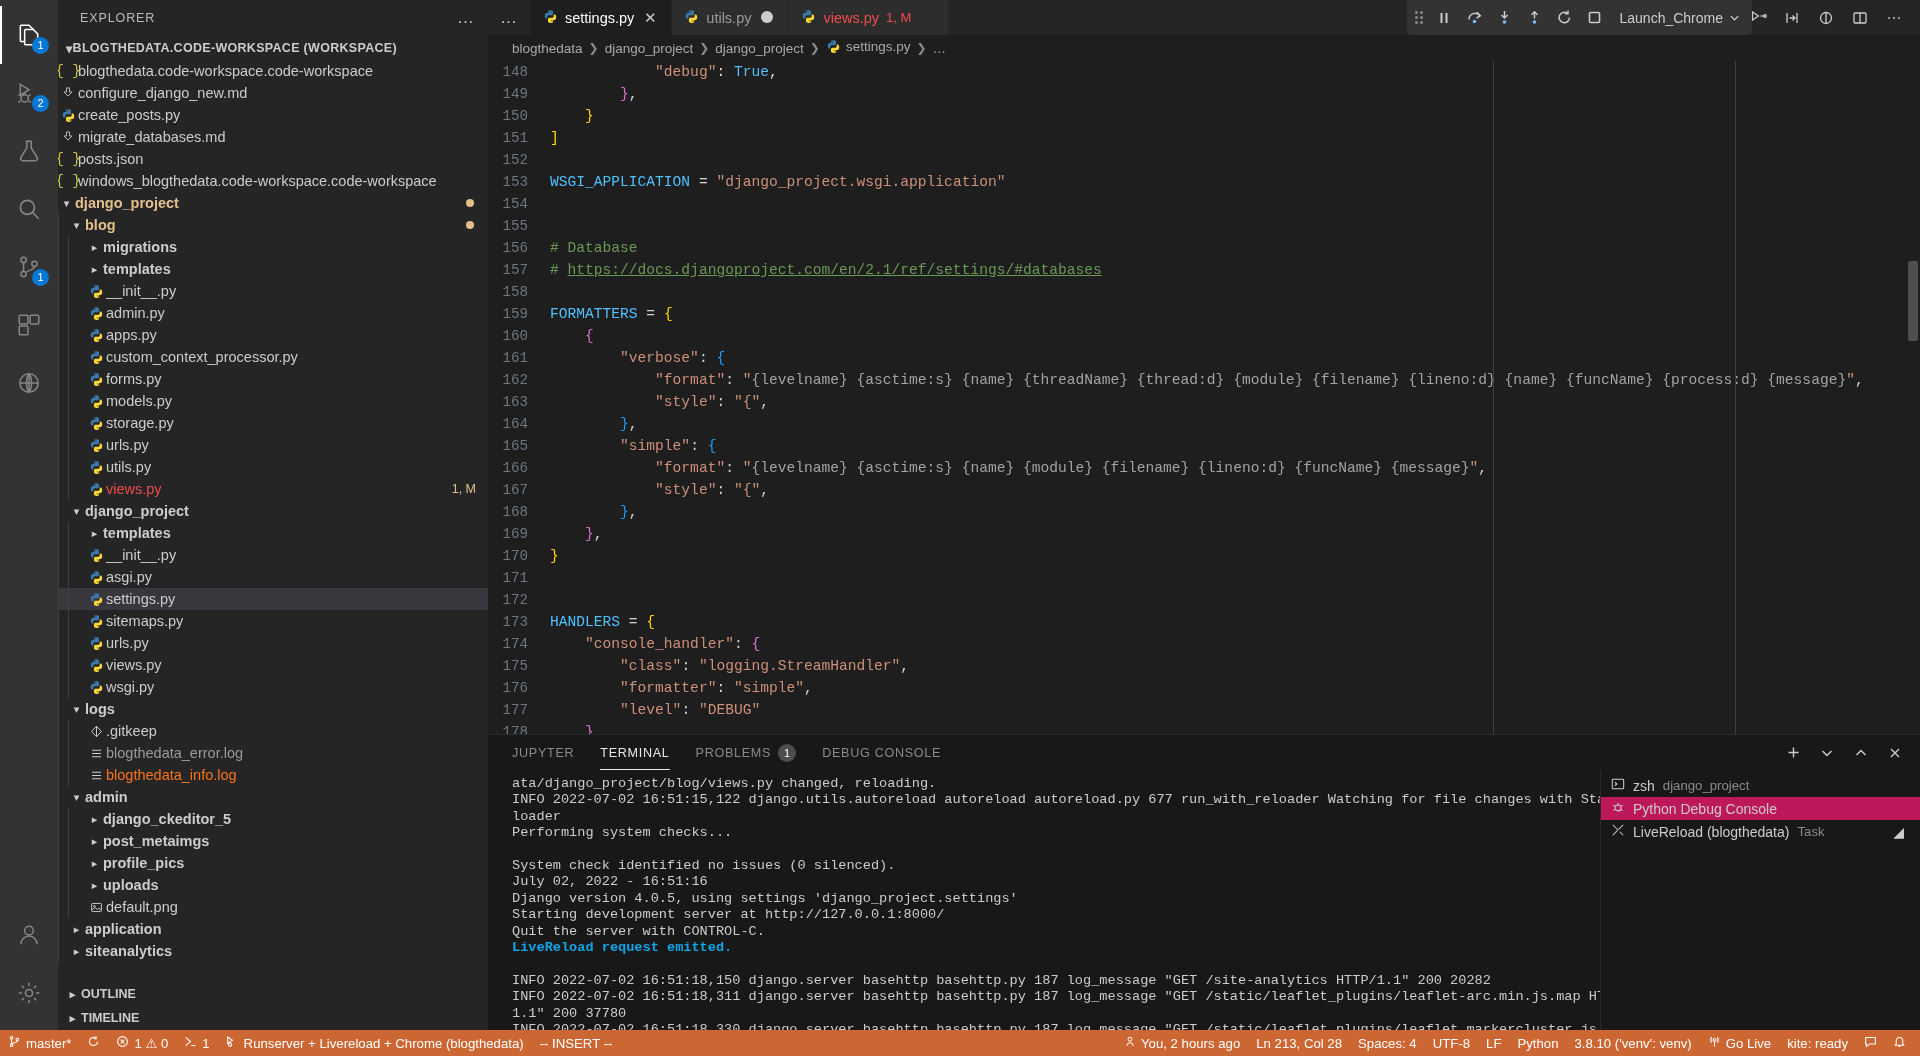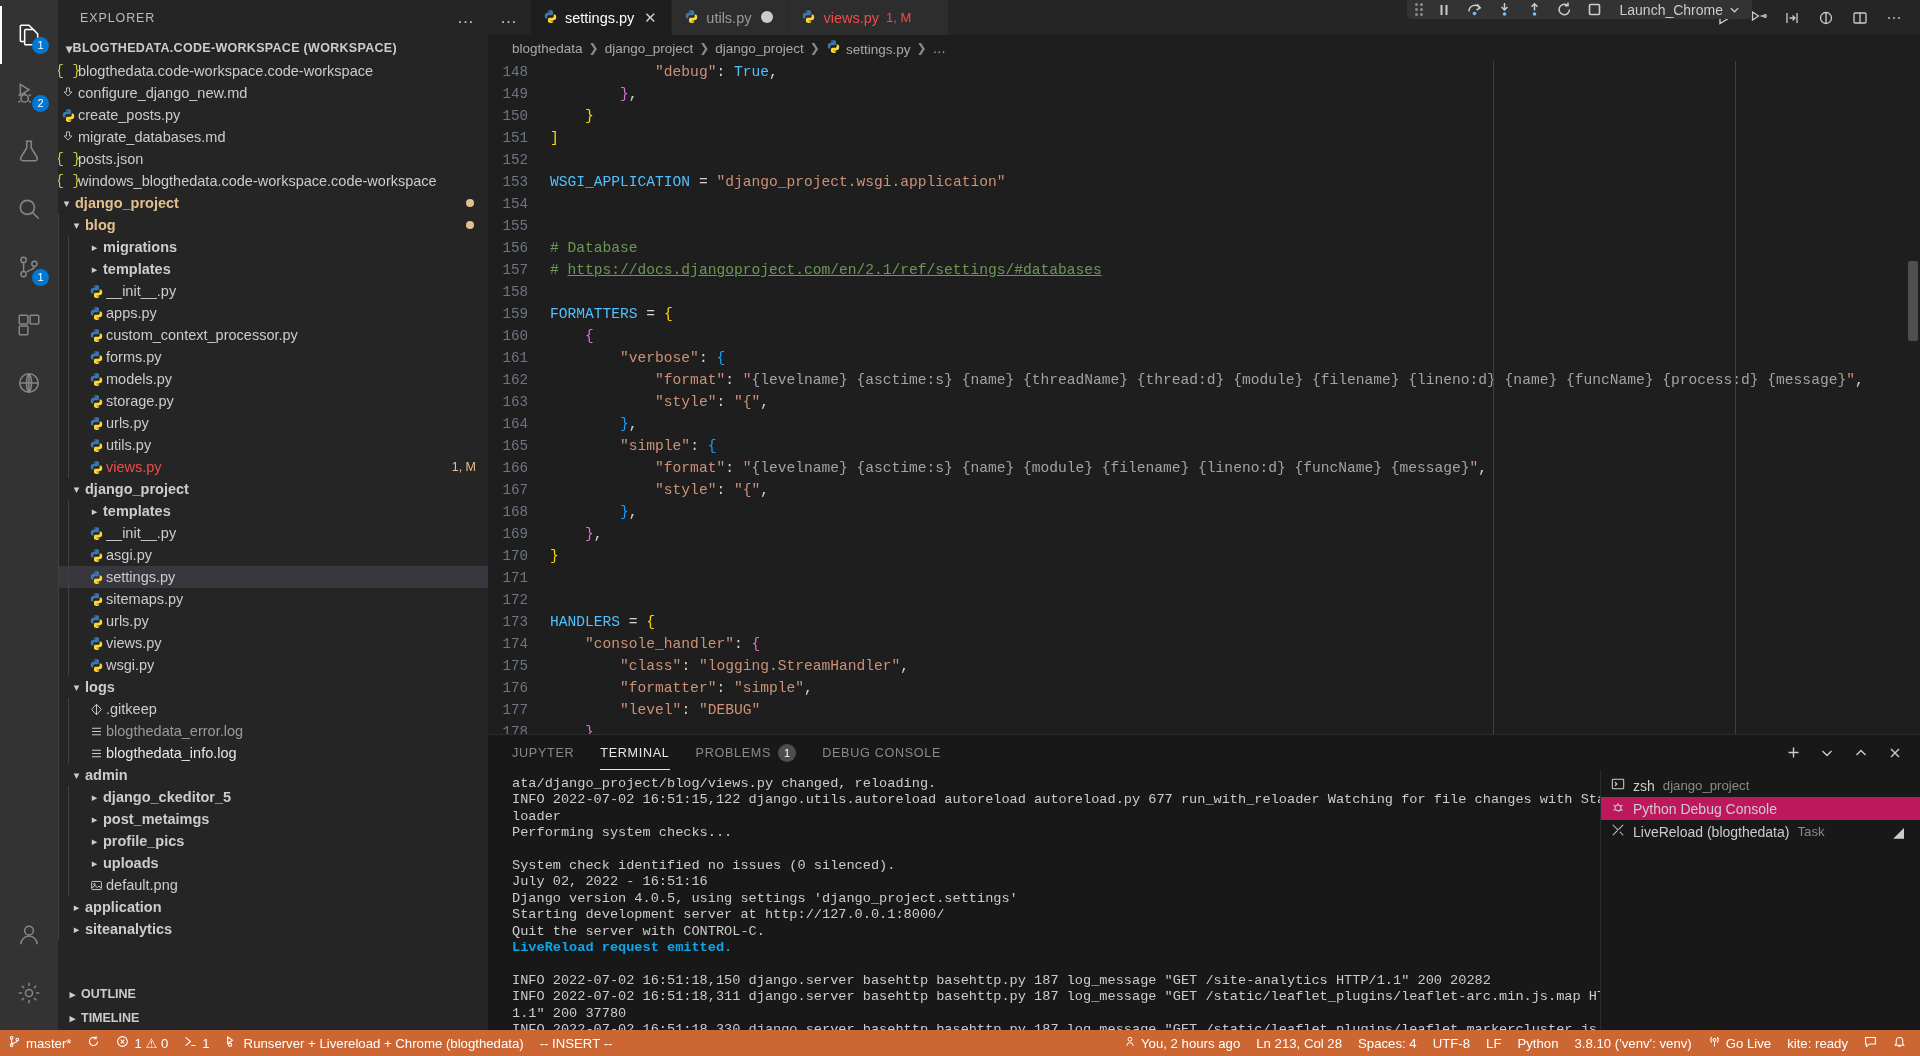--- a/index.html
+++ b/index.html
@@ -84,40 +84,40 @@
     display:flex; align-items:center; gap:7px; padding:0 12px; font-size:14.5px;
     background:#2d2d2d; color:#9a9a9a; border-right:1px solid #252526; cursor:pointer; min-width:0;
   }
   .tab.active { background:#1e1e1e; color:#ffffff; border-top:1px solid #1e1e1e; }
   .tab .close { width:18px; text-align:center; color:#cccccc; font-size:15px; }
   .tab .dirty { width:12px;height:12px;border-radius:50%;background:#cccccc;display:inline-block; }
   .tab .tmeta { color:#f14c4c; font-size:13px; }
   .tab .tname.red { color:#f14c4c; }
 
   .debugbar {
-    position:absolute; right:168px; top:0; height:19px; background:#333333;
+    position:absolute; right:168px; top:0; height:35px; background:#333333;
     display:flex; align-items:center; gap:4px; padding:0 8px; border-radius:0 0 5px 5px;
   }
   .dbg-btn { width:26px;height:26px;display:flex;align-items:center;justify-content:center;cursor:pointer;color:#cccccc; }
   .grip { display:grid; grid-template-columns:repeat(2,3px); gap:2px; margin-right:4px; }
   .grip i { width:3px;height:3px;background:#8a8a8a;border-radius:50%;display:block; }
   .launch-select {
     display:flex; align-items:center; gap:6px; color:#cccccc; font-size:14px; padding:0 4px 0 8px; cursor:pointer;
   }
   .tabs-right {
     margin-left:auto; display:flex; align-items:center; gap:10px; padding-right:14px; color:#cccccc;
   }
   .tabs-right .ic { width:24px;height:24px;display:flex;align-items:center;justify-content:center;cursor:pointer; }
 
   .breadcrumbs {
     height:26px; display:flex; align-items:center; gap:6px; padding-left:24px;
     font-size:13.5px; color:#a9a9a9; flex-shrink:0;
   }
   .breadcrumbs .sep { color:#8a8a8a; font-size:12px; }
-  .breadcrumbs .crumb { cursor:pointer; display:flex; align-items:flex-end; gap:5px; }
+  .breadcrumbs .crumb { cursor:pointer; display:flex; align-items:flex-start; gap:5px; }
 
   .editor-area { flex:1; display:flex; position:relative; overflow:hidden; min-height:0; }
   .code-scroll { flex:1; position:relative; overflow:hidden; }
   pre.code {
     font-family:"Liberation Mono", monospace; font-size:14.6px; line-height:22px;
     color:#d4d4d4; white-space:pre; padding-top:0; margin:0;
   }
   .cl { display:flex; height:22px; align-items:flex-start; }
   .ln {
     width:62px; text-align:right; padding-right:22px; color:#6e7681; flex-shrink:0;
@@ -345,20 +345,31 @@
           </div>
           <div class="row">
             <span class="ind guide" style="width:10px;"></span>
             <span class="ind guide" style="width:18px;"></span>
             <span class="ficon">
               <svg width="15" height="15" viewBox="0 0 16 16">
                 <path d="M7.9 1.2c-3 0-2.8 1.3-2.8 1.3v1.4h2.9v.4H3.9s-2-.2-2 2.9 1.7 3 1.7 3h1V8.4s-.1-1.7 1.6-1.7h2.9s1.6 0 1.6-1.6V2.9s.2-1.7-2.8-1.7zM6.3 2.2a.53.53 0 1 1 0 1.05.53.53 0 0 1 0-1.05z" fill="#3c78a9" stroke="none"></path>
                 <path d="M8.1 14.8c3 0 2.8-1.3 2.8-1.3v-1.4H8v-.4h4.1s2 .2 2-2.9-1.7-3-1.7-3h-1v1.8s.1 1.7-1.6 1.7H6.9s-1.6 0-1.6 1.6v2.2s-.2 1.7 2.8 1.7zm1.6-1a.53.53 0 1 1 0-1.05.53.53 0 0 1 0 1.05z" fill="#fdd835" stroke="none"></path>
               </svg>
             </span>
+            <span class="label">admin.py</span>
+          </div>
+          <div class="row">
+            <span class="ind guide" style="width:10px;"></span>
+            <span class="ind guide" style="width:18px;"></span>
+            <span class="ficon">
+              <svg width="15" height="15" viewBox="0 0 16 16">
+                <path d="M7.9 1.2c-3 0-2.8 1.3-2.8 1.3v1.4h2.9v.4H3.9s-2-.2-2 2.9 1.7 3 1.7 3h1V8.4s-.1-1.7 1.6-1.7h2.9s1.6 0 1.6-1.6V2.9s.2-1.7-2.8-1.7zM6.3 2.2a.53.53 0 1 1 0 1.05.53.53 0 0 1 0-1.05z" fill="#3c78a9" stroke="none"></path>
+                <path d="M8.1 14.8c3 0 2.8-1.3 2.8-1.3v-1.4H8v-.4h4.1s2 .2 2-2.9-1.7-3-1.7-3h-1v1.8s.1 1.7-1.6 1.7H6.9s-1.6 0-1.6 1.6v2.2s-.2 1.7 2.8 1.7zm1.6-1a.53.53 0 1 1 0-1.05.53.53 0 0 1 0 1.05z" fill="#fdd835" stroke="none"></path>
+              </svg>
+            </span>
             <span class="label">apps.py</span>
           </div>
           <div class="row">
             <span class="ind guide" style="width:10px;"></span>
             <span class="ind guide" style="width:18px;"></span>
             <span class="ficon">
               <svg width="15" height="15" viewBox="0 0 16 16">
                 <path d="M7.9 1.2c-3 0-2.8 1.3-2.8 1.3v1.4h2.9v.4H3.9s-2-.2-2 2.9 1.7 3 1.7 3h1V8.4s-.1-1.7 1.6-1.7h2.9s1.6 0 1.6-1.6V2.9s.2-1.7-2.8-1.7zM6.3 2.2a.53.53 0 1 1 0 1.05.53.53 0 0 1 0-1.05z" fill="#3c78a9" stroke="none"></path>
                 <path d="M8.1 14.8c3 0 2.8-1.3 2.8-1.3v-1.4H8v-.4h4.1s2 .2 2-2.9-1.7-3-1.7-3h-1v1.8s.1 1.7-1.6 1.7H6.9s-1.6 0-1.6 1.6v2.2s-.2 1.7 2.8 1.7zm1.6-1a.53.53 0 1 1 0-1.05.53.53 0 0 1 0 1.05z" fill="#fdd835" stroke="none"></path>
               </svg>
@@ -547,21 +558,21 @@
             <span class="label" style="color:#9a9a9a;">blogthedata_error.log</span>
           </div>
           <div class="row">
             <span class="ind guide" style="width:10px;"></span>
             <span class="ind guide" style="width:18px;"></span>
             <span class="ficon">
               <svg width="13" height="13" viewBox="0 0 16 16" stroke="#8a8a8a" stroke-width="1.3">
                 <path d="M2.5 4h11M2.5 8h11M2.5 12h11"></path>
               </svg>
             </span>
-            <span class="label" style="color:#e5e5e5;">blogthedata_info.log</span>
+            <span class="label" style="color:#f97316;">blogthedata_info.log</span>
           </div>
           <div class="row">
             <span class="ind guide" style="width:10px;"></span>
             <span class="twisty">▾</span>
             <span class="label folder-bold">admin</span>
           </div>
           <div class="row">
             <span class="ind guide" style="width:10px;"></span>
             <span class="ind guide" style="width:18px;"></span>
             <span class="twisty">▸</span>

